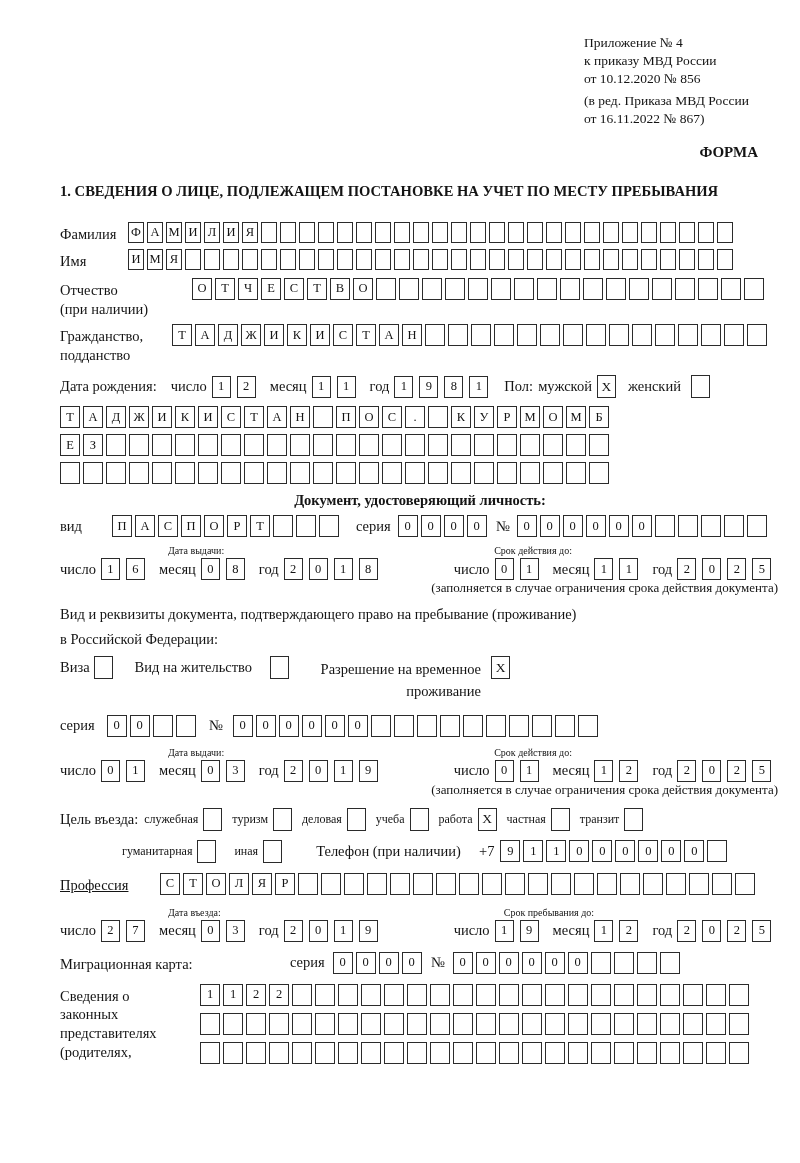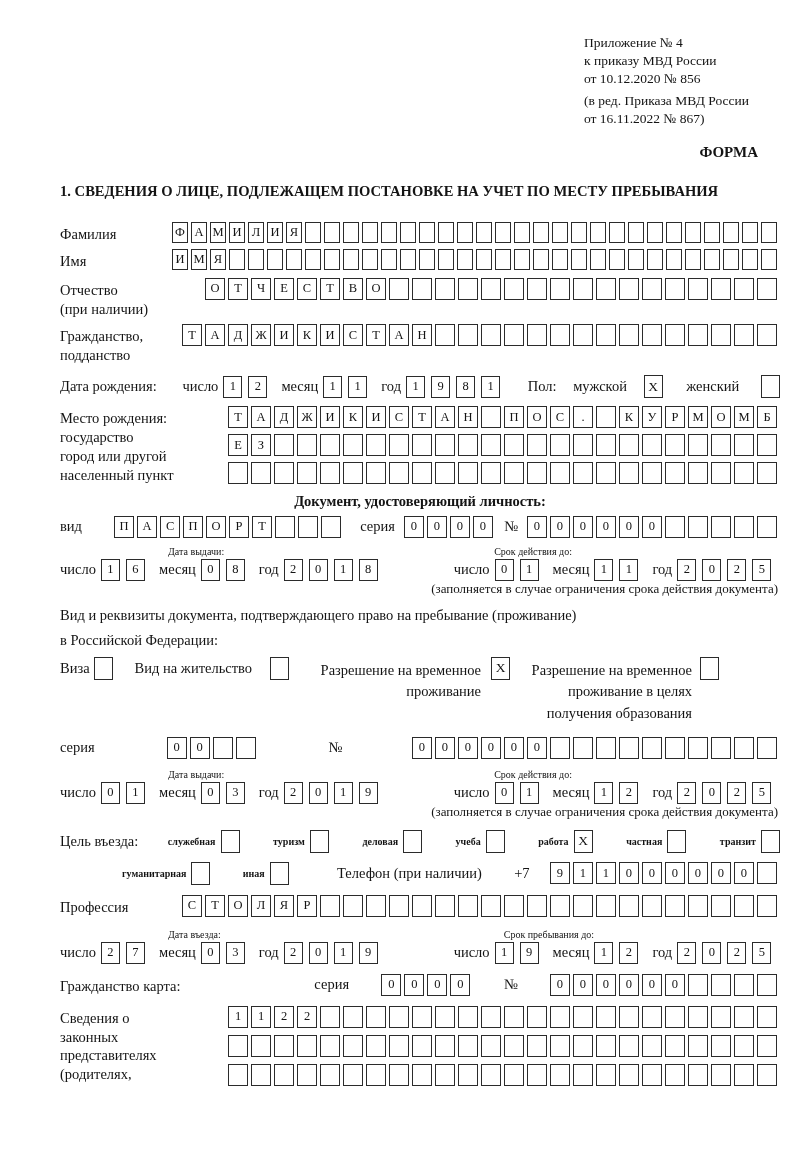--- a/index.html
+++ b/index.html
@@ -11,52 +11,52 @@
   .appendix{margin-left:auto;width:196px;font-size:13.5px;line-height:1.32;}
   .appendix .gap{height:5px;}
   .forma{text-align:right;padding-right:22px;font-weight:bold;font-size:15px;margin-top:16px;}
 
   
   .title{margin-top:18px;text-align:center;font-weight:bold;font-size:15.5px;line-height:1.55;}
   .uline{display:inline-block;width:60px;height:2px;background:#2b2b2b;margin-left:10px;}
   .sec-heading{margin-top:22px;font-weight:bold;font-size:14.6px;}
 
   
-  .row{display:flex;align-items:flex-start;flex-wrap:nowrap;justify-content:space-between;}
+  .row{display:flex;align-items:flex-start;flex-wrap:nowrap;}
   .lbl{font-size:14.5px;line-height:1.3;padding-top:3px;flex:none;}
   .cells{display:flex;flex-wrap:nowrap;flex:none;}
   .cell{box-sizing:content-box;width:14px;height:19px;border:1.5px solid #2b2b2b;margin-right:3px;
         display:inline-flex;align-items:center;justify-content:center;font-size:12.5px;background:#fff;flex:none;}
   .wide .cell{width:18px;height:20px;}
   .dcells .cell{width:17px;height:20px;margin-right:6px;}
   .box{box-sizing:content-box;width:17px;height:21px;border:1.5px solid #2b2b2b;display:inline-flex;
        align-items:center;justify-content:center;font-size:13.5px;flex:none;background:#fff;}
   .w{font-size:14.5px;flex:none;}
   .dg{display:flex;align-items:center;flex:none;}
   .dg .w{margin-right:5px;}
   .dg .dcells{margin-right:8px;}
 
   
   .r-surname .lbl,.r-name .lbl{width:68px;}
   .r-patr .lbl{width:132px;}
   .r-citz .lbl{width:112px;}
   .r-bplace .lbl{width:148px;}
-  .r-prof .lbl{width:72px;}
+  .r-prof .lbl{width:72px;text-decoration:underline;}
   .r-mig .lbl{width:170px;}
 
   .heads{display:flex;font-size:10px;}
   .note{font-size:13px;text-align:right;padding-right:2px;}
   .docs-heading{text-align:center;font-weight:bold;font-size:14.5px;margin-top:8px;}
 
   .opts{display:flex;align-items:flex-start;margin-top:8px;}
   .opt{display:flex;align-items:flex-start;}
   .opt .olbl{font-size:14.5px;padding-top:3px;}
   .opt .multiline{text-align:right;line-height:1.5;}
   .ck-pair{display:flex;align-items:center;margin-right:10px;}
-  .ck-pair .olbl{font-size:10px;margin-right:5px;font-weight:bold;}
+  .ck-pair .olbl{font-size:12px;margin-right:5px;}
   .stack{display:flex;flex-direction:column;}
 </style>
 </head>
 <body>
 
 <div class="page">
 
   <div class="appendix">
     <div>Приложение № 4</div>
     <div>к приказу МВД России</div>
@@ -241,28 +241,20 @@
         </span>
     </span>
     <span class="w" style="margin-left:2px;margin-right:5px">Пол:</span>
     <span class="w" style="margin-right:5px">мужской</span>
     <span class="box">X</span>
     <span class="w" style="margin-left:12px;margin-right:10px">женский</span>
     <span class="box"></span>
   </div>
 
   <div class="row r-bplace" style="margin-top:8px">
-    <span class="lbl">
-      <span class="stack">
-        <span>Место рождения:</span>
-        <span>государство</span>
-        <span>город или другой</span>
-        <span>населенный пункт</span>
-      </span>
-    </span>
     <span class="stack" style="gap:6px">
       <span class="cells wide">
           <span class="cell">Т</span>
           <span class="cell">А</span>
           <span class="cell">Д</span>
           <span class="cell">Ж</span>
           <span class="cell">И</span>
           <span class="cell">К</span>
           <span class="cell">И</span>
           <span class="cell">С</span>
@@ -432,24 +424,20 @@
       <span class="box" style="margin-left:4px"></span>
     </span>
     <span class="opt" style="margin-left:22px">
       <span class="olbl">Вид на жительство</span>
       <span class="box" style="margin-left:18px"></span>
     </span>
     <span class="opt" style="margin-left:20px">
       <span class="olbl multiline" style="width:172px">Разрешение на временное проживание</span>
       <span class="box" style="margin-left:10px">X</span>
     </span>
-    <span class="opt" style="margin-left:14px">
-      <span class="olbl multiline" style="width:168px">Разрешение на временное проживание в целях получения образования</span>
-      <span class="box" style="margin-left:8px"></span>
-    </span>
   </div>
 
   <div class="row" style="margin-top:12px;align-items:center">
     <span class="w" style="margin-right:12px">серия</span>
     <span class="cells wide" style="margin-right:10px">
         <span class="cell">0</span>
         <span class="cell">0</span>
         <span class="cell"></span>
         <span class="cell"></span>
       </span>
@@ -648,21 +636,21 @@
         <span class="cells dcells">
           <span class="cell">2</span>
           <span class="cell">0</span>
           <span class="cell">2</span>
           <span class="cell">5</span>
         </span>
     </span>
   </div>
 
   <div class="row r-mig" style="margin-top:10px;align-items:center">
-    <span class="lbl">Гражданство карта:</span>
+    <span class="lbl">Миграционная карта:</span>
     <span class="w" style="margin-left:60px;margin-right:8px">серия</span>
     <span class="cells wide" style="margin-right:6px">
         <span class="cell">0</span>
         <span class="cell">0</span>
         <span class="cell">0</span>
         <span class="cell">0</span>
       </span>
     <span class="w" style="margin-right:8px">№</span>
     <span class="cells wide">
         <span class="cell">0</span>

